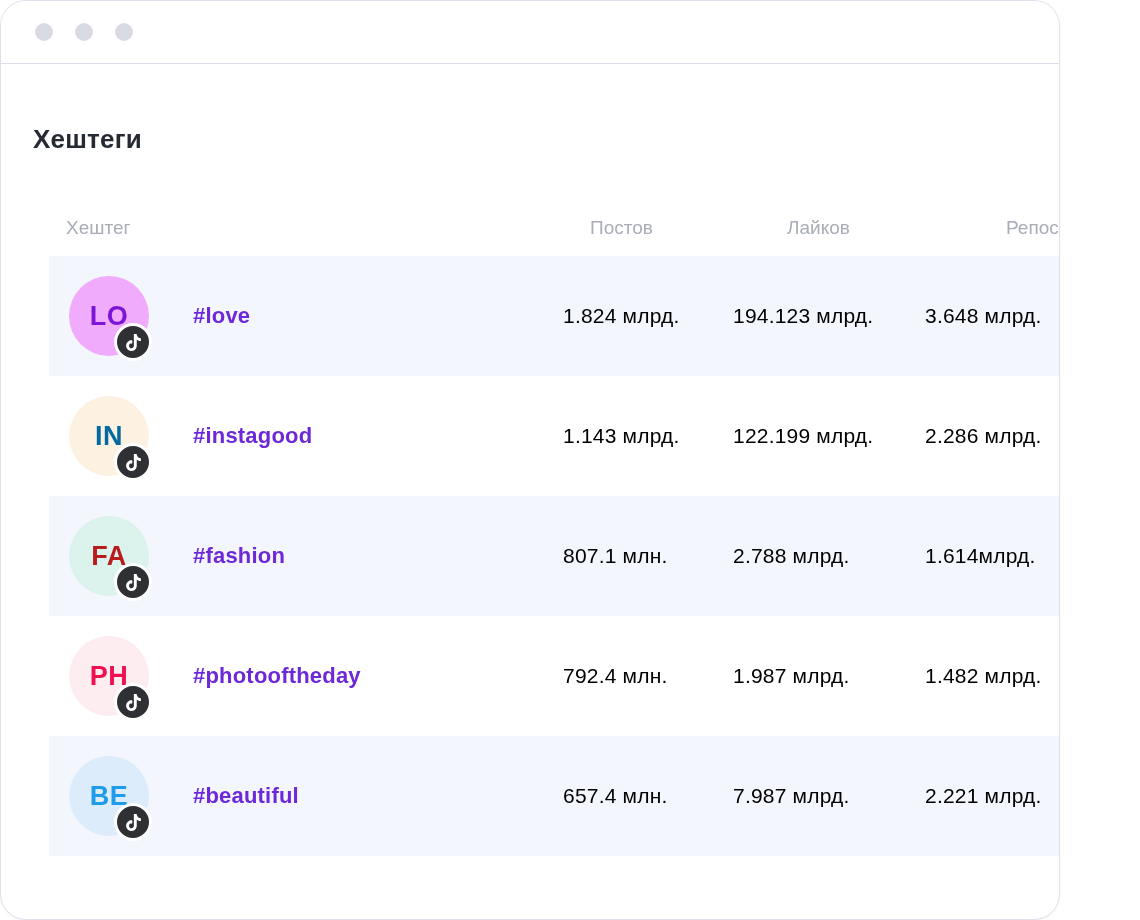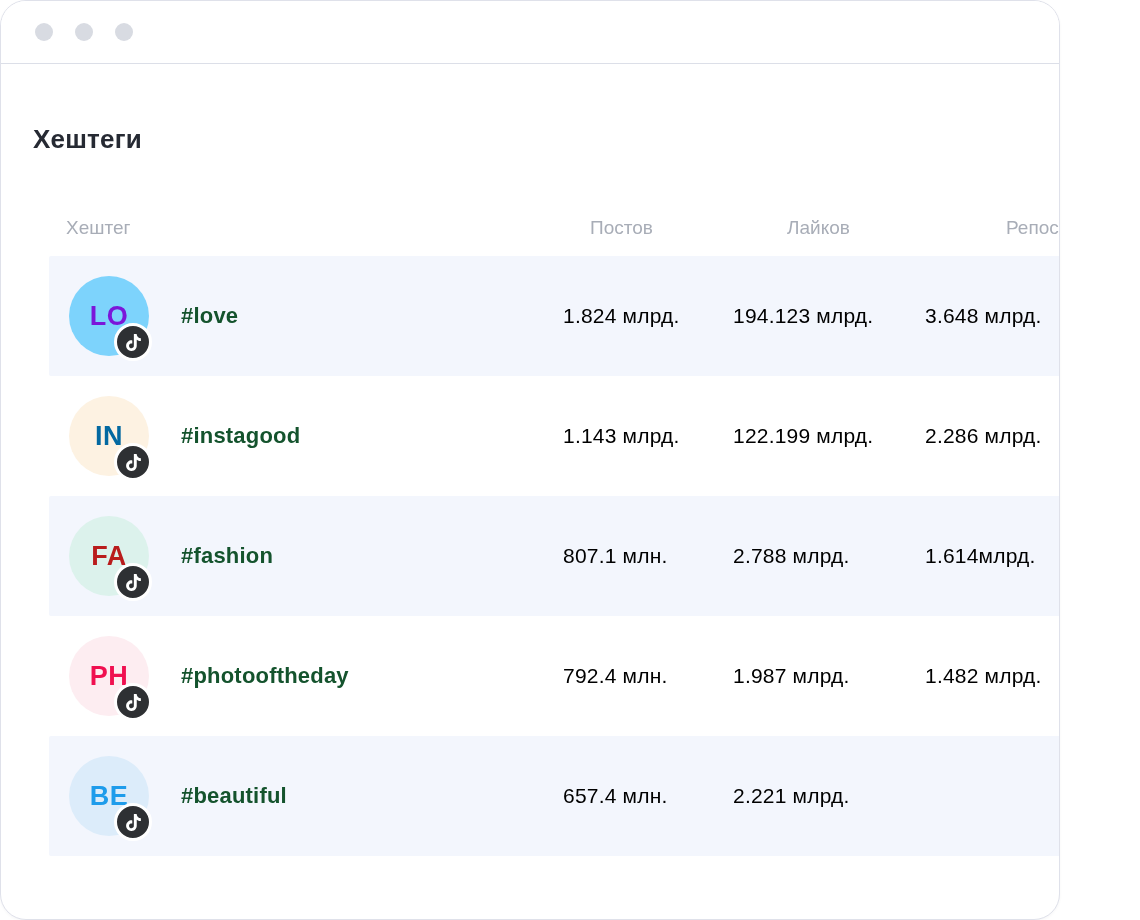--- a/index.html
+++ b/index.html
@@ -92,24 +92,24 @@
     width: 38px; height: 38px;
     border-radius: 50%;
     background: #2e3033;
     border: 3px solid #ffffff;
     display: flex;
     align-items: center;
     justify-content: center;
   }
   .badge svg { width: 17px; height: 17px; fill: #ffffff; }
   .hashtag {
-    margin-left: 32px;
+    margin-left: 44px;
     font-size: 22px;
     font-weight: 600;
-    color: #14532d;
+    color: #6d28d9;
     letter-spacing: 0.2px;
   }
   .num {
     font-size: 21px;
     font-weight: 400;
     color: #000000;
     letter-spacing: 0.2px;
   }
 </style>
 </head>
@@ -132,21 +132,21 @@
       <div>Постов</div>
       <div>Лайков</div>
       <div>Репосты</div>
     </div>
 
     <div class="table-body">
 
       <div class="row highlighted">
         <div class="cell-name">
           <div class="avatar-wrap">
-            <div class="avatar" style="background: #7dd3fc; color: rgb(123, 22, 217);">LO</div>
+            <div class="avatar" style="background: #f0abfc; color: rgb(123, 22, 217);">LO</div>
             <div class="badge">
               <svg viewBox="0 0 24 24">
                   <path d="M12.525.02c1.31-.02 2.61-.01 3.91-.02.08 1.53.63 3.09 1.75 4.17 1.12 1.11 2.7 1.62 4.24 1.79v4.03c-1.44-.05-2.89-.35-4.2-.97-.57-.26-1.1-.59-1.62-.93-.01 2.92.01 5.84-.02 8.75-.08 1.4-.54 2.79-1.35 3.94-1.31 1.92-3.58 3.17-5.91 3.21-1.43.08-2.86-.31-4.08-1.03-2.02-1.19-3.44-3.37-3.65-5.71-.02-.5-.03-1-.01-1.49.18-1.9 1.12-3.72 2.58-4.96 1.66-1.44 3.98-2.13 6.15-1.72.02 1.48-.04 2.96-.04 4.44-.99-.32-2.15-.23-3.02.37-.63.41-1.11 1.04-1.36 1.75-.21.51-.15 1.07-.14 1.61.24 1.64 1.82 3.02 3.5 2.87 1.12-.01 2.19-.66 2.77-1.61.19-.33.4-.67.41-1.06.1-1.79.06-3.57.07-5.36.01-4.03-.01-8.05.02-12.07z"></path>
                 </svg>
             </div>
           </div>
           <div class="hashtag">#love</div>
         </div>
         <div class="num">1.824 млрд.</div>
         <div class="num">194.123 млрд.</div>
@@ -210,18 +210,19 @@
             <div class="avatar" style="background: rgb(220, 236, 250); color: rgb(30, 156, 235);">BE</div>
             <div class="badge">
               <svg viewBox="0 0 24 24">
                   <path d="M12.525.02c1.31-.02 2.61-.01 3.91-.02.08 1.53.63 3.09 1.75 4.17 1.12 1.11 2.7 1.62 4.24 1.79v4.03c-1.44-.05-2.89-.35-4.2-.97-.57-.26-1.1-.59-1.62-.93-.01 2.92.01 5.84-.02 8.75-.08 1.4-.54 2.79-1.35 3.94-1.31 1.92-3.58 3.17-5.91 3.21-1.43.08-2.86-.31-4.08-1.03-2.02-1.19-3.44-3.37-3.65-5.71-.02-.5-.03-1-.01-1.49.18-1.9 1.12-3.72 2.58-4.96 1.66-1.44 3.98-2.13 6.15-1.72.02 1.48-.04 2.96-.04 4.44-.99-.32-2.15-.23-3.02.37-.63.41-1.11 1.04-1.36 1.75-.21.51-.15 1.07-.14 1.61.24 1.64 1.82 3.02 3.5 2.87 1.12-.01 2.19-.66 2.77-1.61.19-.33.4-.67.41-1.06.1-1.79.06-3.57.07-5.36.01-4.03-.01-8.05.02-12.07z"></path>
                 </svg>
             </div>
           </div>
           <div class="hashtag">#beautiful</div>
         </div>
         <div class="num">657.4 млн.</div>
+        <div class="num">7.987 млрд.</div>
         <div class="num">2.221 млрд.</div>
       </div>
 
     </div>
   </div>
 </div>
 
 </body></html>

